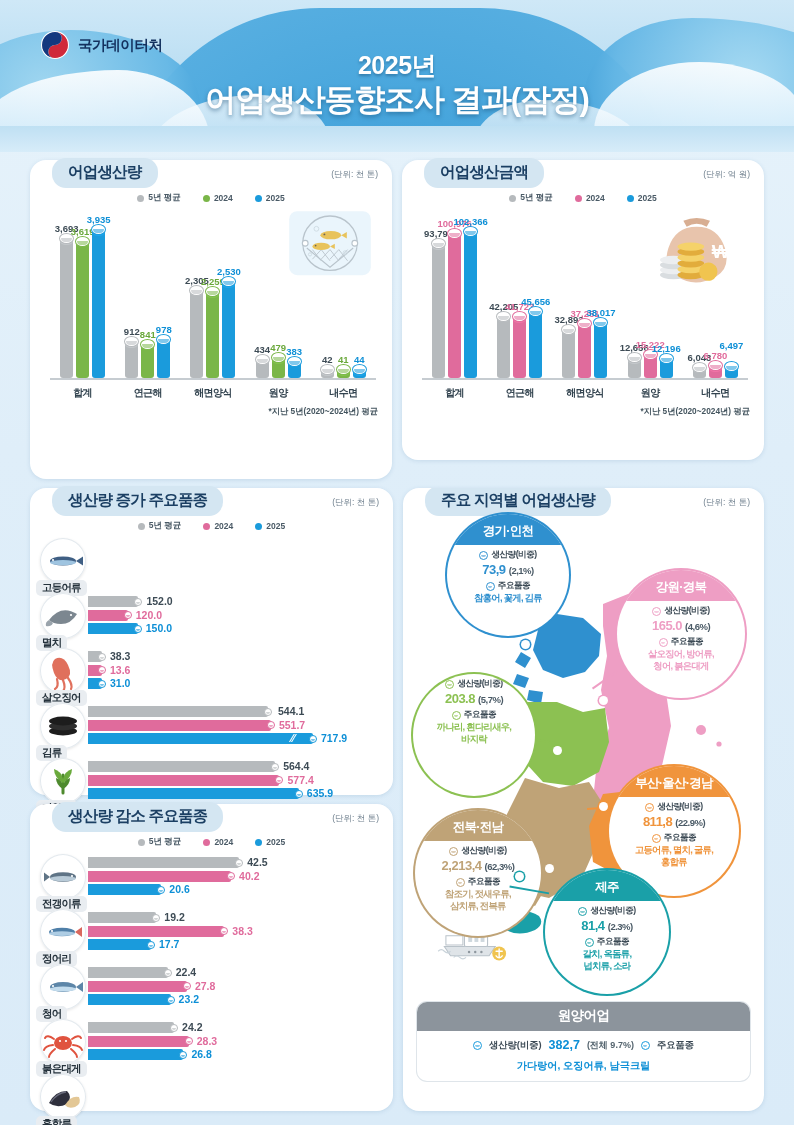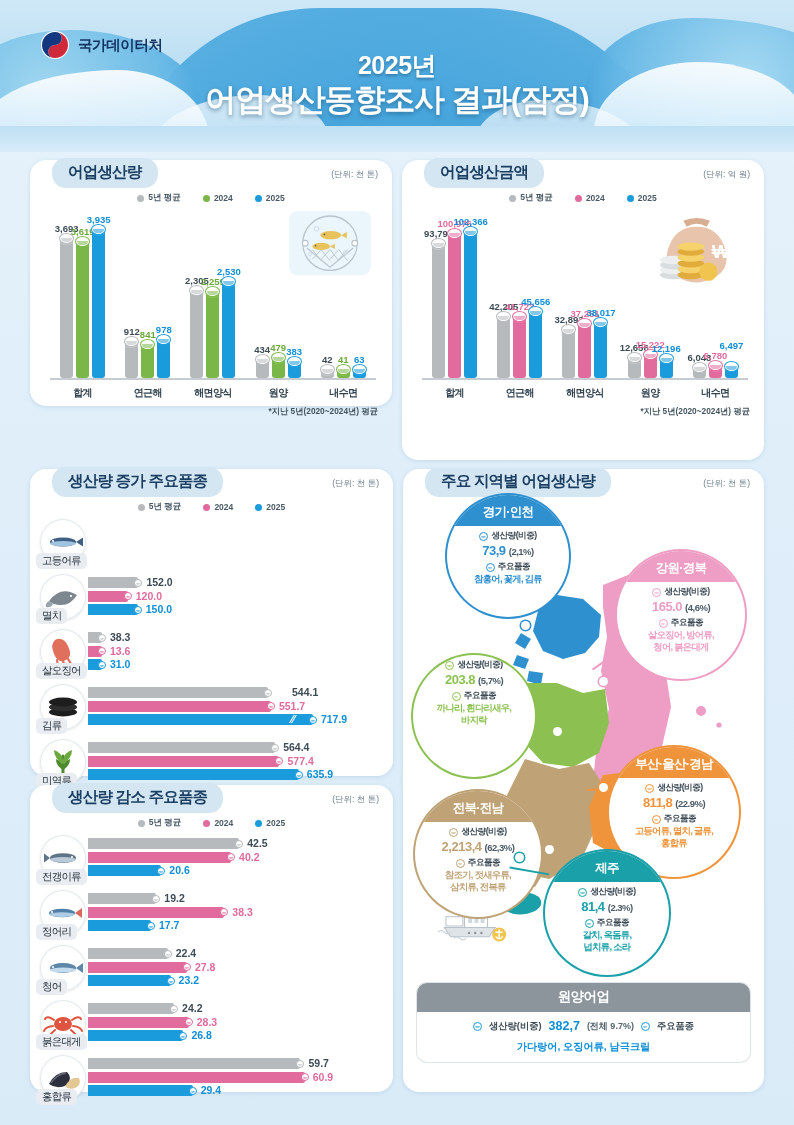--- a/index.html
+++ b/index.html
@@ -84,22 +84,22 @@
 
   .netimg { position:absolute; right:16px; top:48px; width:92px; height:72px; }
   .moneyimg { position:absolute; right:14px; top:46px; width:100px; height:78px; }
 
   
   .hrows { padding:4px 0 6px 0; }
   .hrow { position:relative; height:55px; padding-left:58px; }
   .icon-circle { position:absolute; left:10px; top:2px; width:46px; height:46px; border-radius:50%;
                  background:#ffffff; box-shadow:0 0 0 1px #e3e9ee inset, 0 1px 3px rgba(0,0,0,.1);
                  display:flex; align-items:center; justify-content:center; }
-  .icon-label { position:absolute; left:6px; top:36px; background:#e9edf1; border-radius:5px;
-                padding:1px 6px; font-size:10.5px; font-weight:normal; color:#25323c; letter-spacing:-.8px;
+  .icon-label { position:absolute; left:6px; top:44px; background:#e9edf1; border-radius:5px;
+                padding:1px 6px; font-size:10.5px; font-weight:bold; color:#25323c; letter-spacing:-.8px;
                 white-space:nowrap; }
   .bars { padding-top:5px; }
   .bline { position:relative; height:11px; margin-bottom:2.5px; }
   .bar { position:absolute; left:0; top:0; height:11px; border-radius:0 2px 2px 0; }
   .bend { position:absolute; top:1.5px; width:8px; height:8px; border-radius:50%;
           background:#ffffff; border:1.5px solid currentColor; }
   .bend::after { content:""; position:absolute; left:1px; top:3.2px; width:4px; height:2.2px;
                  border-radius:0 0 4px 4px; background:currentColor; opacity:.6; }
   .bval { position:absolute; top:-1px; font-size:10.5px; font-weight:bold; white-space:nowrap; }
   .brk { position:absolute; top:-1px; width:8px; height:13px; color:#fff; font-size:11px; font-weight:bold;
@@ -165,21 +165,21 @@
   <div class="hdr-titles">
     <div class="t-year">2025년</div>
     <div class="t-main">어업생산동향조사 결과(잠정)</div>
   </div>
 </div>
 
 <div class="grid">
 
   <div class="row">
 
-    <div class="panel p-small" style="height:246px;">
+    <div class="panel p-small" style="height:319px;">
       <div class="p-title">어업생산량</div>
       <div class="p-unit">(단위: 천 톤)</div>
 
       <div class="legend">
         <div class="lg">
             <span class="dot" style="background:#b6babd"></span>
             <span>5년 평균</span>
           </div>
         <div class="lg">
             <span class="dot" style="background:#7ab648"></span>
@@ -273,21 +273,21 @@
               <div class="cyl" style="height: 6px; background: rgb(182, 186, 189); color: rgb(182, 186, 189);">
                 <span class="cap"></span>
                 <span class="vval" style="bottom: 13px; color: rgb(61, 75, 85);">42</span>
               </div>
               <div class="cyl" style="height: 6px; background: rgb(122, 182, 72); color: rgb(122, 182, 72);">
                 <span class="cap"></span>
                 <span class="vval" style="bottom: 13px; color: rgb(106, 168, 59);">41</span>
               </div>
               <div class="cyl" style="height: 6px; background: rgb(26, 155, 220); color: rgb(26, 155, 220);">
                 <span class="cap"></span>
-                <span class="vval" style="bottom: 13px; color: rgb(13, 143, 214);">63</span>
+                <span class="vval" style="bottom: 13px; color: rgb(13, 143, 214);">44</span>
               </div>
             </div>
           </div>
         <div class="vlabels">
             <span>합계</span>
             <span>연근해</span>
             <span>해면양식</span>
             <span>원양</span>
             <span>내수면</span>
           </div>
@@ -508,21 +508,21 @@
                   <ellipse cx="22" cy="27" rx="14" ry="4.4" fill="#1d1d1d"></ellipse>
                   <ellipse cx="22" cy="22" rx="14" ry="4.4" fill="#2e2e2e"></ellipse>
                   <ellipse cx="22" cy="17" rx="14" ry="4.4" fill="#1d1d1d"></ellipse>
                 </svg>
               </div>
               <div class="icon-label">김류</div>
               <div class="bars">
                 <div class="bline">
                   <div class="bar" style="width: 180.412px; background: rgb(182, 186, 189);"></div>
                   <span class="bend" style="left: 176.412px; color: rgb(182, 186, 189);"></span>
-                  <span class="bval" style="left: 204px; color: rgb(61, 75, 85);">544.1</span>
+                  <span class="bval" style="left: 190px; color: rgb(61, 75, 85);">544.1</span>
                 </div>
                 <div class="bline">
                   <div class="bar" style="width: 182.932px; background: rgb(224, 107, 156);"></div>
                   <span class="bend" style="left: 178.932px; color: rgb(224, 107, 156);"></span>
                   <span class="bval" style="left: 190.932px; color: rgb(224, 107, 156);">551.7</span>
                 </div>
                 <div class="bline">
                   <div class="bar" style="width: 224.947px; background: rgb(26, 155, 220);"></div>
                   <div class="brk" style="left: 200.947px;">⁄⁄</div>
                   <span class="bend" style="left: 220.947px; color: rgb(26, 155, 220);"></span>
@@ -694,37 +694,20 @@
             </div>
             <div class="hrow">
               <div class="icon-circle">
                 <svg width="44" height="44" viewBox="0 0 44 44">
                   <path d="M8 28 q6 -12 18 -12 q6 6 0 13 q-10 5 -18 -1z" fill="#2e2f3c"></path>
                   <path d="M10 27 q6 -9 15 -10" stroke="#6a6c7d" stroke-width="1.3" fill="none"></path>
                   <path d="M24 30 q6 -10 14 -8 q3 7 -4 10 q-7 2 -10 -2z" fill="#e3c795"></path>
                 </svg>
               </div>
               <div class="icon-label">홍합류</div>
-              <div class="bars">
-                <div class="bline">
-                  <div class="bar" style="width: 212.462px; background: rgb(182, 186, 189);"></div>
-                  <span class="bend" style="left: 208.462px; color: rgb(182, 186, 189);"></span>
-                  <span class="bval" style="left: 220.462px; color: rgb(61, 75, 85);">59.7</span>
-                </div>
-                <div class="bline">
-                  <div class="bar" style="width: 216.732px; background: rgb(224, 107, 156);"></div>
-                  <span class="bend" style="left: 212.732px; color: rgb(224, 107, 156);"></span>
-                  <span class="bval" style="left: 224.732px; color: rgb(224, 107, 156);">60.9</span>
-                </div>
-                <div class="bline">
-                  <div class="bar" style="width: 104.629px; background: rgb(26, 155, 220);"></div>
-                  <span class="bend" style="left: 100.629px; color: rgb(26, 155, 220);"></span>
-                  <span class="bval" style="left: 112.629px; color: rgb(13, 143, 214);">29.4</span>
-                </div>
-              </div>
             </div>
           </div>
       </div>
     </div>
 
     <div class="panel p-map" style="height:623px;">
       <div class="p-title">주요 지역별 어업생산량</div>
       <div class="p-unit">(단위: 천 톤)</div>
 
       <div class="mapbox" id="mapbox">

